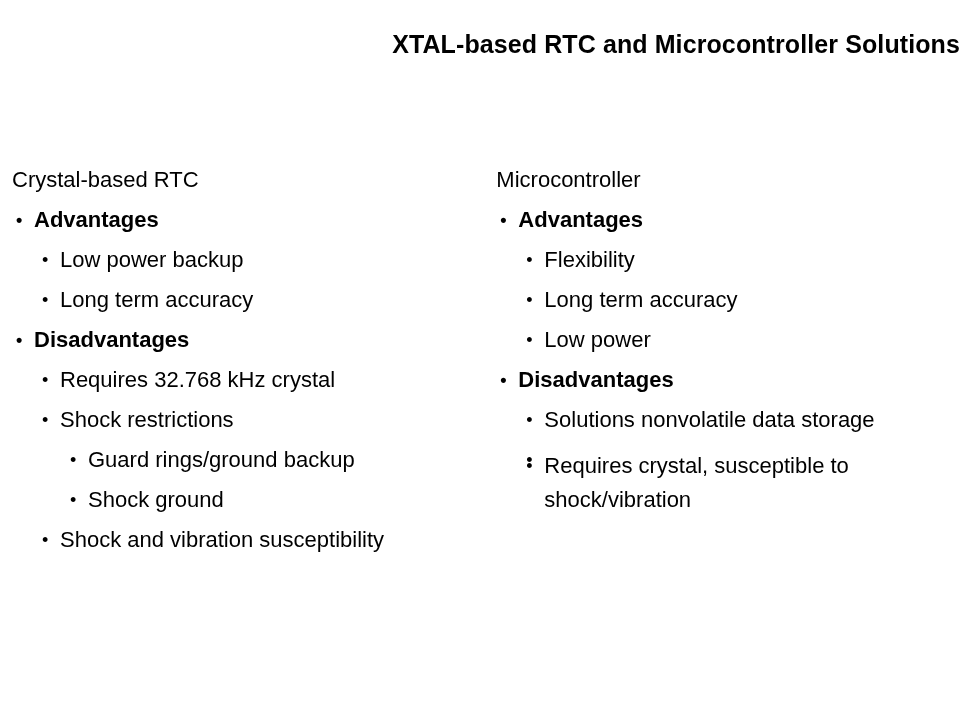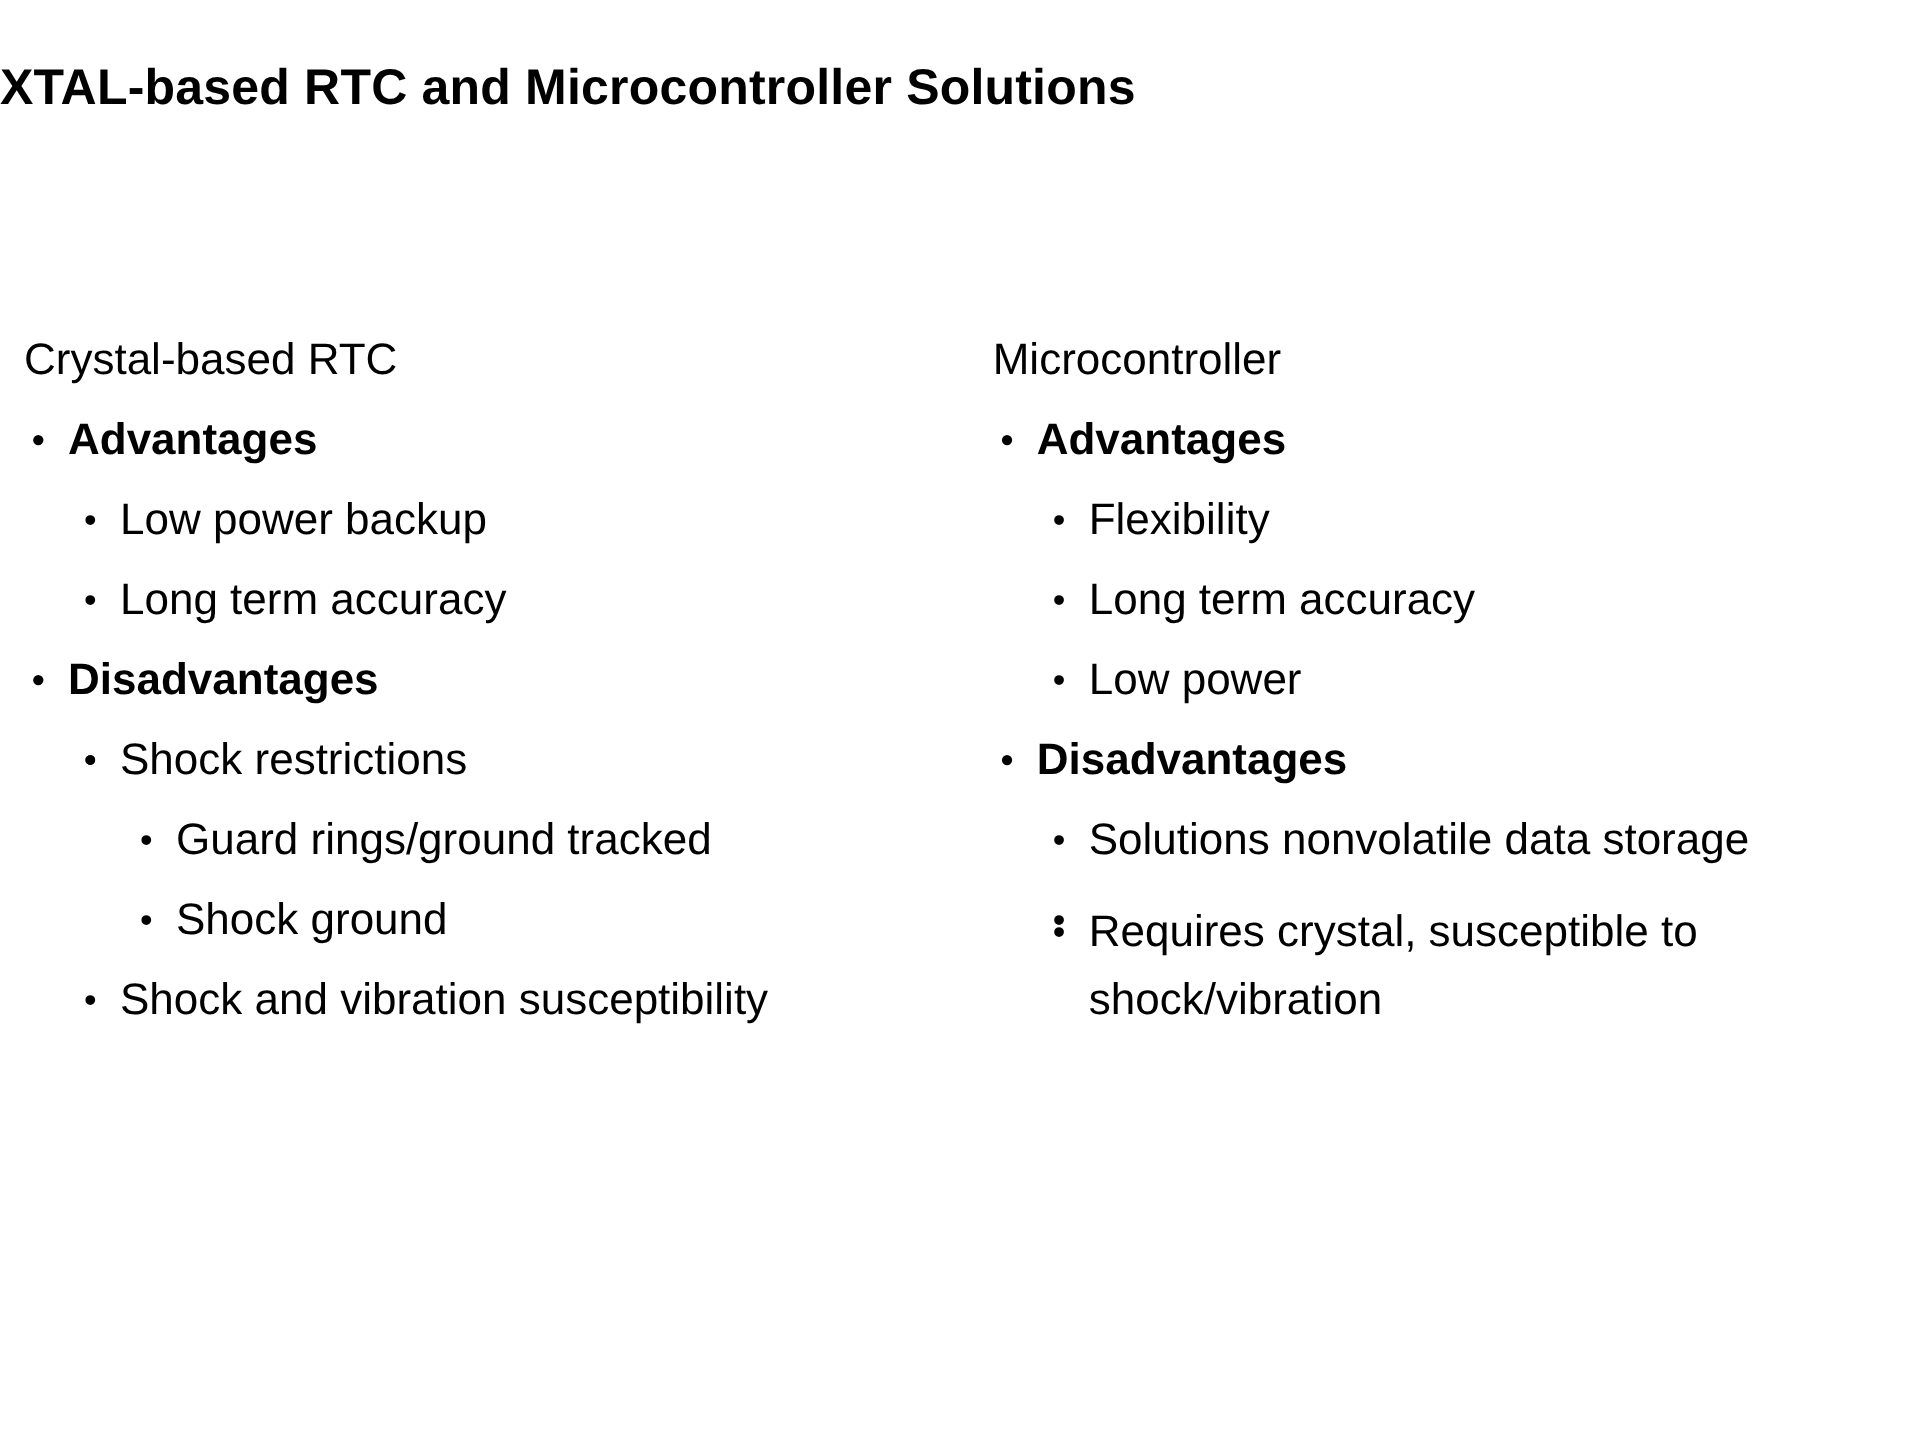--- a/index.html
+++ b/index.html
@@ -19,21 +19,21 @@
     width: 960px;
     height: 720px;
     position: relative;
     box-sizing: border-box;
   }
   .slide-title {
     position: absolute;
     top: 30px;
     left: 0;
     width: 960px;
-    text-align: left;
+    text-align: right;
     font-size: 25px;
     font-weight: bold;
     letter-spacing: 0.1px;
   }
   .columns {
     position: absolute;
     top: 160px;
     left: 0;
     width: 960px;
     display: flex;
@@ -130,28 +130,29 @@
         <li class="item lv2">
           <span class="bullet">•</span>
           <span class="wrap-text">Long term accuracy</span>
         </li>
         <li class="item lv1">
           <span class="bullet">•</span>
           <span class="wrap-text">Disadvantages</span>
         </li>
         <li class="item lv2">
           <span class="bullet">•</span>
+          <span class="wrap-text">Requires 32.768 kHz crystal</span>
         </li>
         <li class="item lv2">
           <span class="bullet">•</span>
           <span class="wrap-text">Shock restrictions</span>
         </li>
         <li class="item lv3">
           <span class="bullet">•</span>
-          <span class="wrap-text">Guard rings/ground tracked</span>
+          <span class="wrap-text">Guard rings/ground backup</span>
         </li>
         <li class="item lv3">
           <span class="bullet">•</span>
           <span class="wrap-text">Shock ground</span>
         </li>
         <li class="item lv2">
           <span class="bullet">•</span>
           <span class="wrap-text">Shock and vibration susceptibility</span>
         </li>
       </ul>

